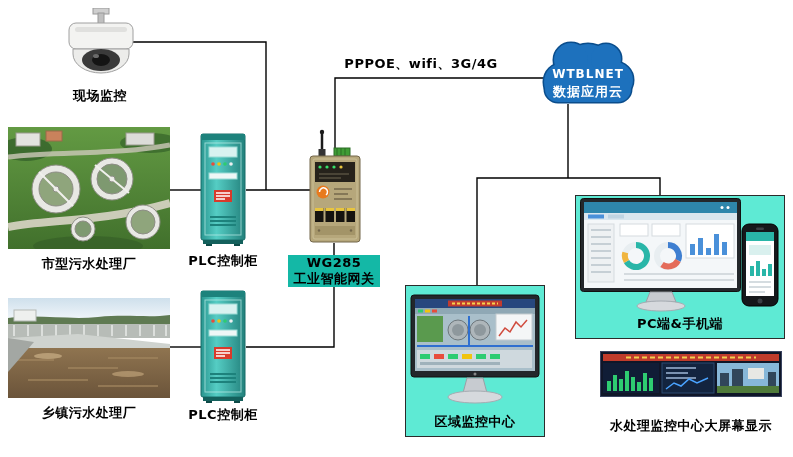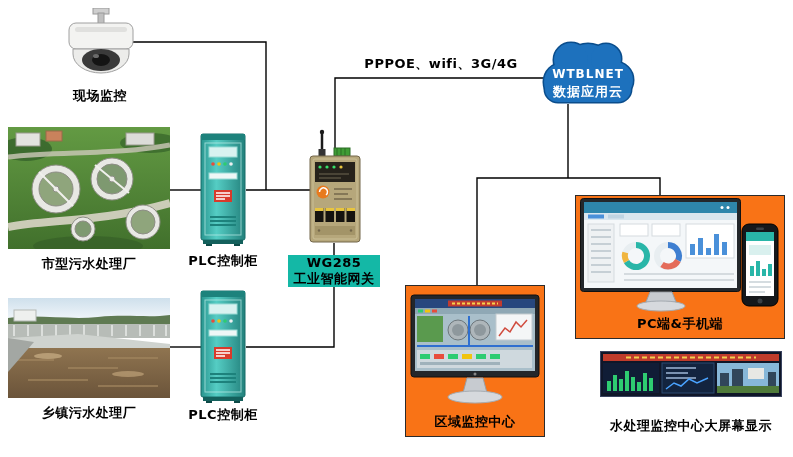--- a/index.html
+++ b/index.html
@@ -4,21 +4,21 @@
 <style>
   * { margin:0; padding:0; box-sizing:border-box; }
   html,body { background:#ffffff; }
   body { font-family:"DejaVu Sans", sans-serif; }
   .stage { position:relative; width:793px; height:457px; background:#fff; overflow:hidden; }
   #connectors { position:absolute; left:0; top:0; z-index:0; }
   .node { position:absolute; z-index:2; }
   .label { position:absolute; z-index:3; font-size:13px; font-weight:700; color:#000;
            text-align:center; line-height:1.25; letter-spacing:0.5px; }
   .label.bg { background:#14b8a6; }
-  .frame-box { position:absolute; z-index:1; border:1px solid #2b2b2b; background:#f97316; }
+  .frame-box { position:absolute; z-index:1; border:1px solid #2b2b2b; background:#5eead4; }
   .box-label { position:absolute; left:0; right:0; bottom:5px; text-align:center;
                font-size:13px; font-weight:700; color:#000; letter-spacing:0.5px; }
   svg { display:block; }
 </style>
 </head>
 <body>
 
 <div class="stage">
 
   <svg id="connectors" width="793" height="457">
@@ -212,21 +212,21 @@
           <rect x="40.5" y="80" width="8.5" height="3" fill="#e8c53f"></rect>
       </g>
       <rect x="9" y="98" width="40" height="9" fill="#a39468"></rect>
       <circle cx="13" cy="102.5" r="1.2" fill="#73664a"></circle>
       <circle cx="45" cy="102.5" r="1.2" fill="#73664a"></circle>
     </svg>
   </div>
   <div class="label bg" style="left:288px; top:255px; width:92px;">WG285</div>
   <div class="label bg" style="left:288px; top:271px; width:92px;">工业智能网关</div>
 
-  <div class="label" style="left:338px; top:56px; width:166px;margin-left:20px;">PPPOE、wifi、3G/4G</div>
+  <div class="label" style="left:338px; top:56px; width:166px;">PPPOE、wifi、3G/4G</div>
 
   <div class="node" style="left:527px; top:30px;">
     <svg width="122" height="88" viewBox="0 0 122 88">
       <g stroke="#0a4d8c" stroke-width="3" fill="#1d71bd">
         <circle cx="36" cy="52" r="19"></circle>
           <circle cx="61" cy="38" r="24"></circle>
           <circle cx="88" cy="50" r="18"></circle>
         <circle cx="44" cy="30" r="17"></circle>
           <circle cx="79" cy="29" r="15"></circle>
         <rect x="18" y="46" width="86" height="26" rx="13"></rect>

